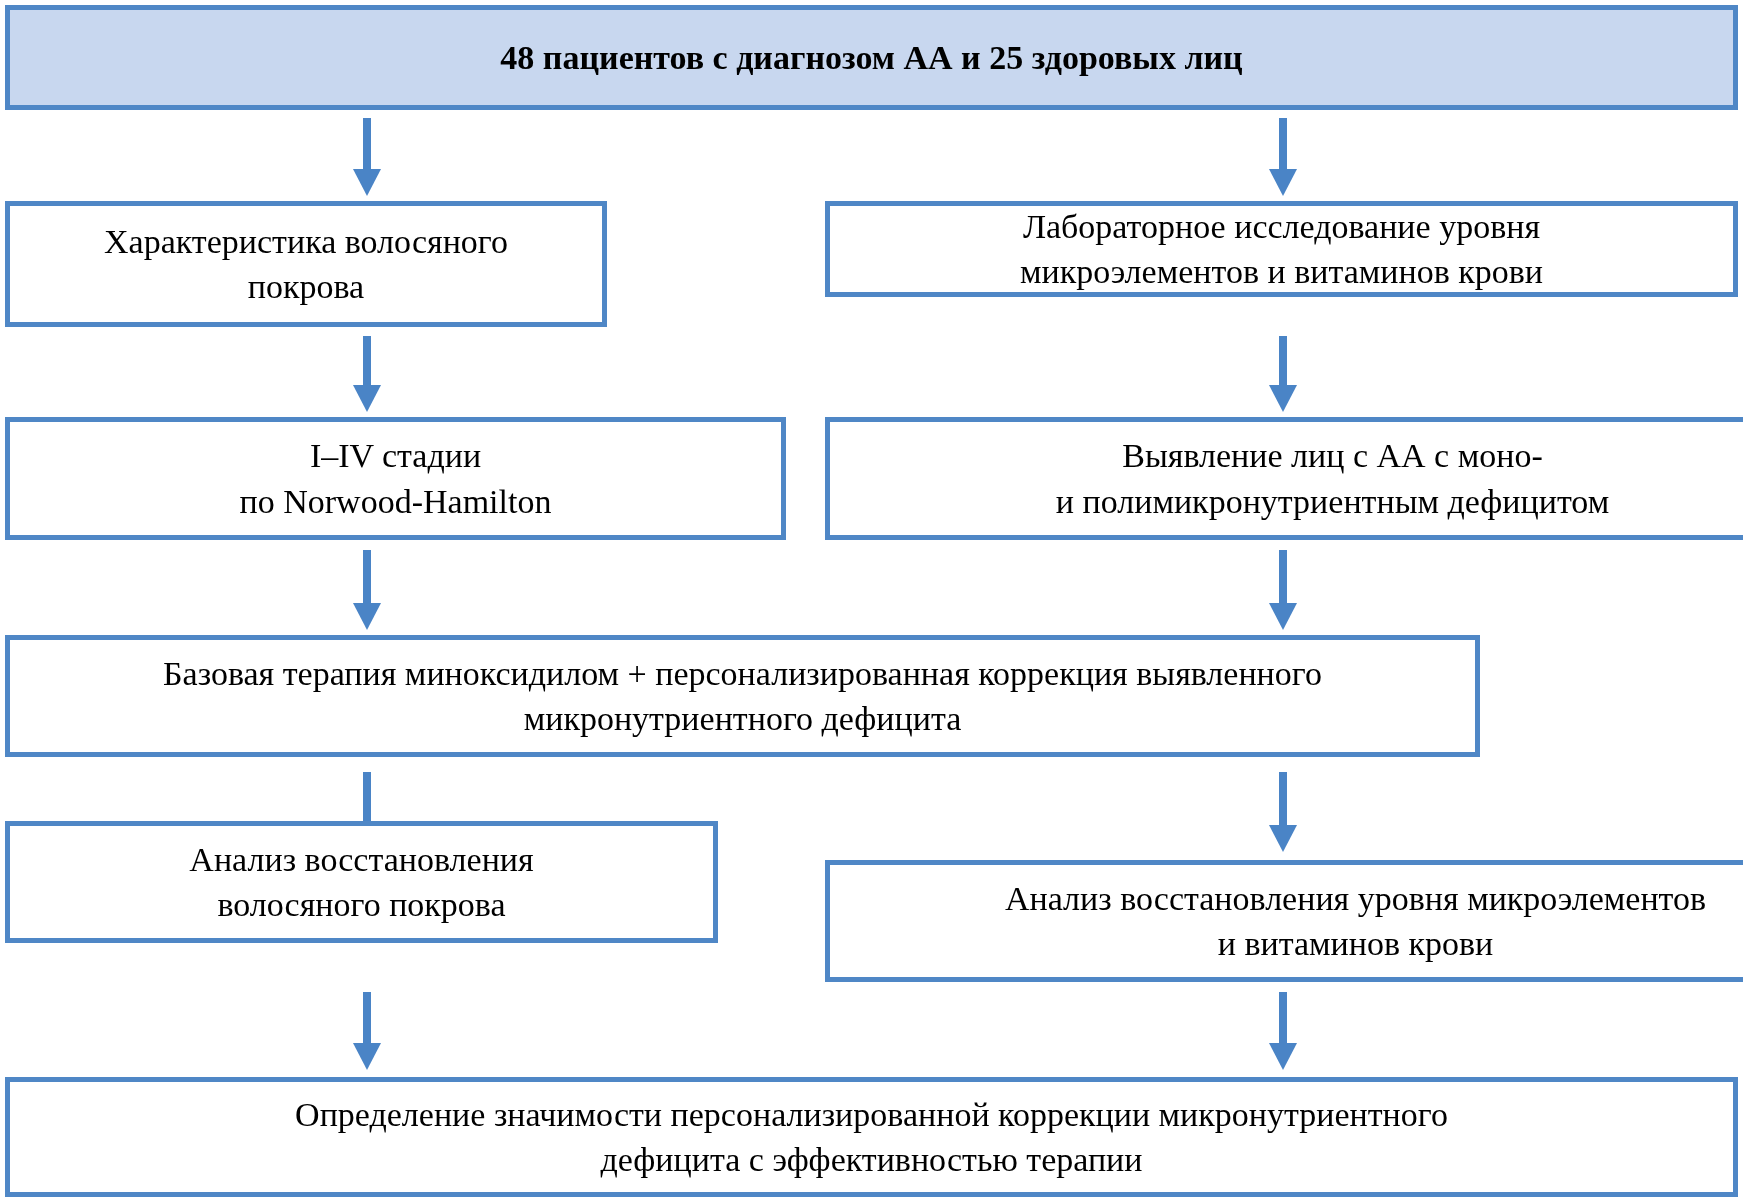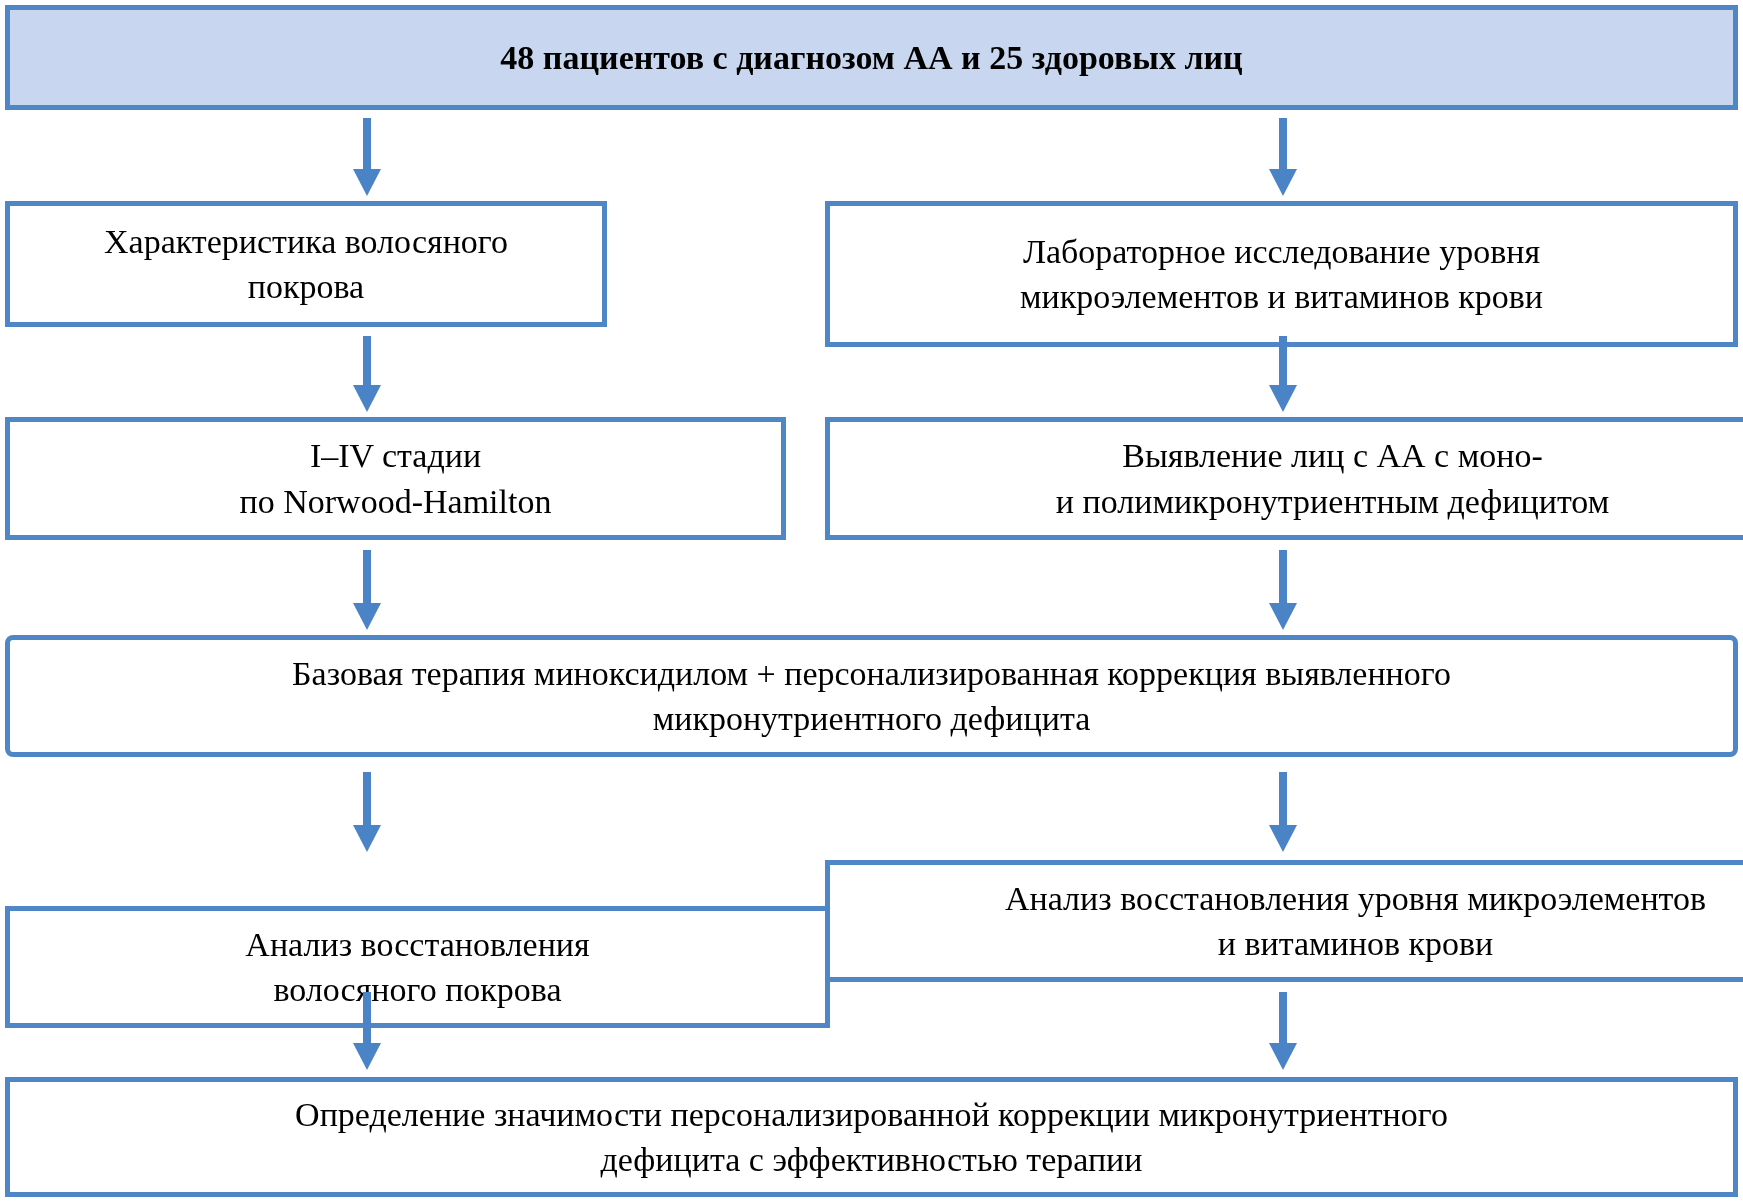--- a/index.html
+++ b/index.html
@@ -70,21 +70,21 @@
       <div class="stem"></div>
       <div class="head"></div>
     </div>
   <div class="arrow" style="left:1269px;top:118px;height:78px;">
       <div class="stem"></div>
       <div class="head"></div>
     </div>
 
   <div class="box" style="left:5px;top:201px;width:602px;height:126px;">Характеристика волосяного
 покрова</div>
-  <div class="box" style="left:825px;top:201px;width:913px;height:146px;">Лабораторное исследование уровня
+  <div class="box" style="left:825px;top:201px;width:913px;height:96px;">Лабораторное исследование уровня
 микроэлементов и витаминов крови</div>
 
   <div class="arrow" style="left:353px;top:336px;height:76px;">
       <div class="stem"></div>
       <div class="head"></div>
     </div>
   <div class="arrow" style="left:1269px;top:336px;height:76px;">
       <div class="stem"></div>
       <div class="head"></div>
     </div>
@@ -96,33 +96,33 @@
 
   <div class="arrow" style="left:353px;top:550px;height:80px;">
       <div class="stem"></div>
       <div class="head"></div>
     </div>
   <div class="arrow" style="left:1269px;top:550px;height:80px;">
       <div class="stem"></div>
       <div class="head"></div>
     </div>
 
-  <div class="box" style="left:5px;top:635px;width:1733px;height:122px;border-radius:8px;">Базовая терапия миноксидилом + персонализированная коррекция выявленного
+  <div class="box" style="left:5px;top:635px;width:1475px;height:122px;">Базовая терапия миноксидилом + персонализированная коррекция выявленного
 микронутриентного дефицита</div>
 
   <div class="arrow" style="left:353px;top:772px;height:80px;">
       <div class="stem"></div>
       <div class="head"></div>
     </div>
   <div class="arrow" style="left:1269px;top:772px;height:80px;">
       <div class="stem"></div>
       <div class="head"></div>
     </div>
 
-  <div class="box" style="left:5px;top:906px;width:825px;height:122px;">Анализ восстановления
+  <div class="box" style="left:5px;top:821px;width:713px;height:122px;">Анализ восстановления
 волосяного покрова</div>
   <div class="box" style="left:825px;top:860px;width:1061px;height:122px;">Анализ восстановления уровня микроэлементов
 и витаминов крови</div>
 
   <div class="arrow" style="left:353px;top:992px;height:78px;">
       <div class="stem"></div>
       <div class="head"></div>
     </div>
   <div class="arrow" style="left:1269px;top:992px;height:78px;">
       <div class="stem"></div>

